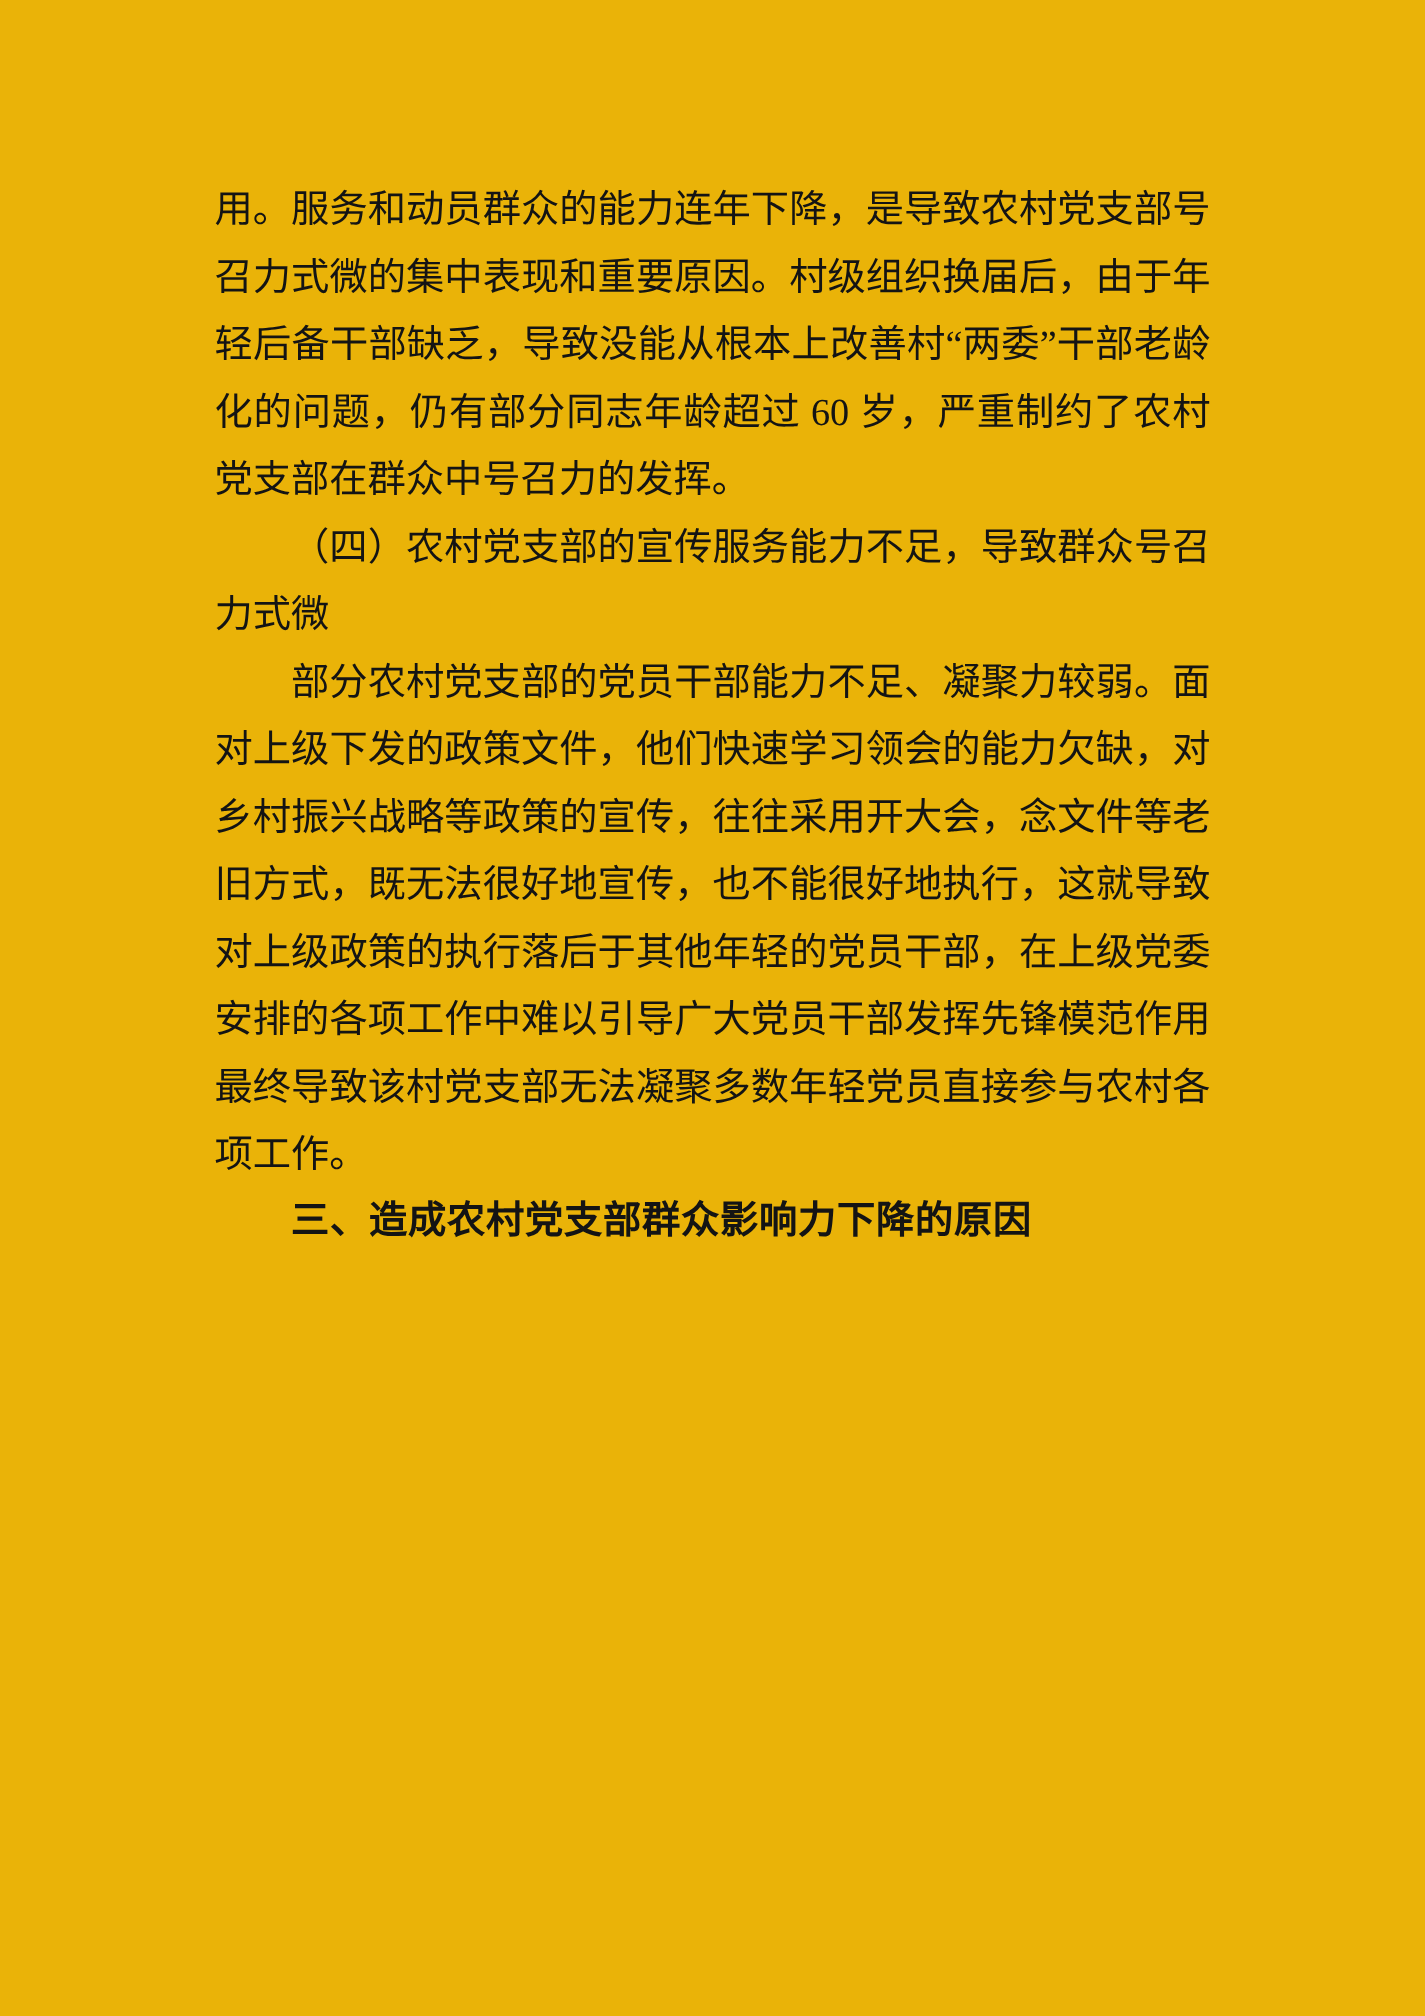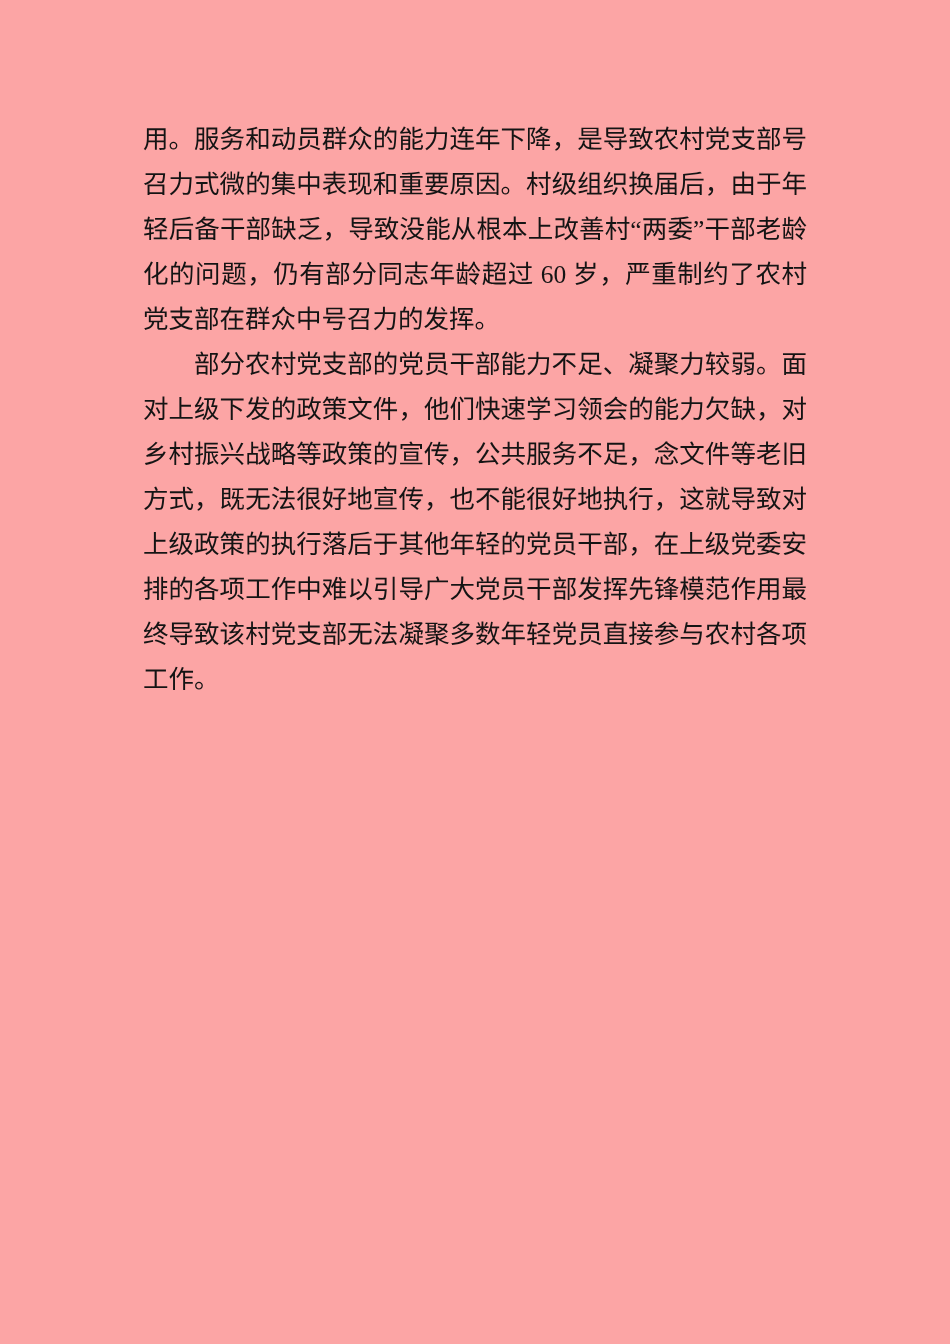--- a/index.html
+++ b/index.html
@@ -4,21 +4,21 @@
 <style>
   html, body {
     margin: 0;
     padding: 0;
     background: #ffffff;
   }
   .page {
     position: relative;
     width: 950px;
     height: 1344px;
-    background: #fca5a5;
+    background: #eab308;
     overflow: hidden;
   }
   .text-block {
     position: absolute;
     left: 143px;
     top: 117px;
     width: 664px;
     font-family: "Liberation Serif", "DejaVu Serif", serif;
     font-size: 25.5px;
     line-height: 45px;
@@ -38,15 +38,17 @@
     font-weight: bold;
     letter-spacing: 0.5px;
   }
 </style>
 </head>
 <body>
 
 <div class="page">
   <div class="text-block" id="paragraph-container">
       <p class="para no-indent">用。服务和动员群众的能力连年下降，是导致农村党支部号召力式微的集中表现和重要原因。村级组织换届后，由于年轻后备干部缺乏，导致没能从根本上改善村“两委”干部老龄化的问题，仍有部分同志年龄超过 60 岁，严重制约了农村党支部在群众中号召力的发挥。</p>
-      <p class="para">部分农村党支部的党员干部能力不足、凝聚力较弱。面对上级下发的政策文件，他们快速学习领会的能力欠缺，对乡村振兴战略等政策的宣传，公共服务不足，念文件等老旧方式，既无法很好地宣传，也不能很好地执行，这就导致对上级政策的执行落后于其他年轻的党员干部，在上级党委安排的各项工作中难以引导广大党员干部发挥先锋模范作用最终导致该村党支部无法凝聚多数年轻党员直接参与农村各项工作。</p>
+      <p class="para">（四）农村党支部的宣传服务能力不足，导致群众号召力式微</p>
+      <p class="para">部分农村党支部的党员干部能力不足、凝聚力较弱。面对上级下发的政策文件，他们快速学习领会的能力欠缺，对乡村振兴战略等政策的宣传，往往采用开大会，念文件等老旧方式，既无法很好地宣传，也不能很好地执行，这就导致对上级政策的执行落后于其他年轻的党员干部，在上级党委安排的各项工作中难以引导广大党员干部发挥先锋模范作用最终导致该村党支部无法凝聚多数年轻党员直接参与农村各项工作。</p>
+      <p class="para section-heading">三、造成农村党支部群众影响力下降的原因</p>
     </div>
 </div>
 
 </body></html>

